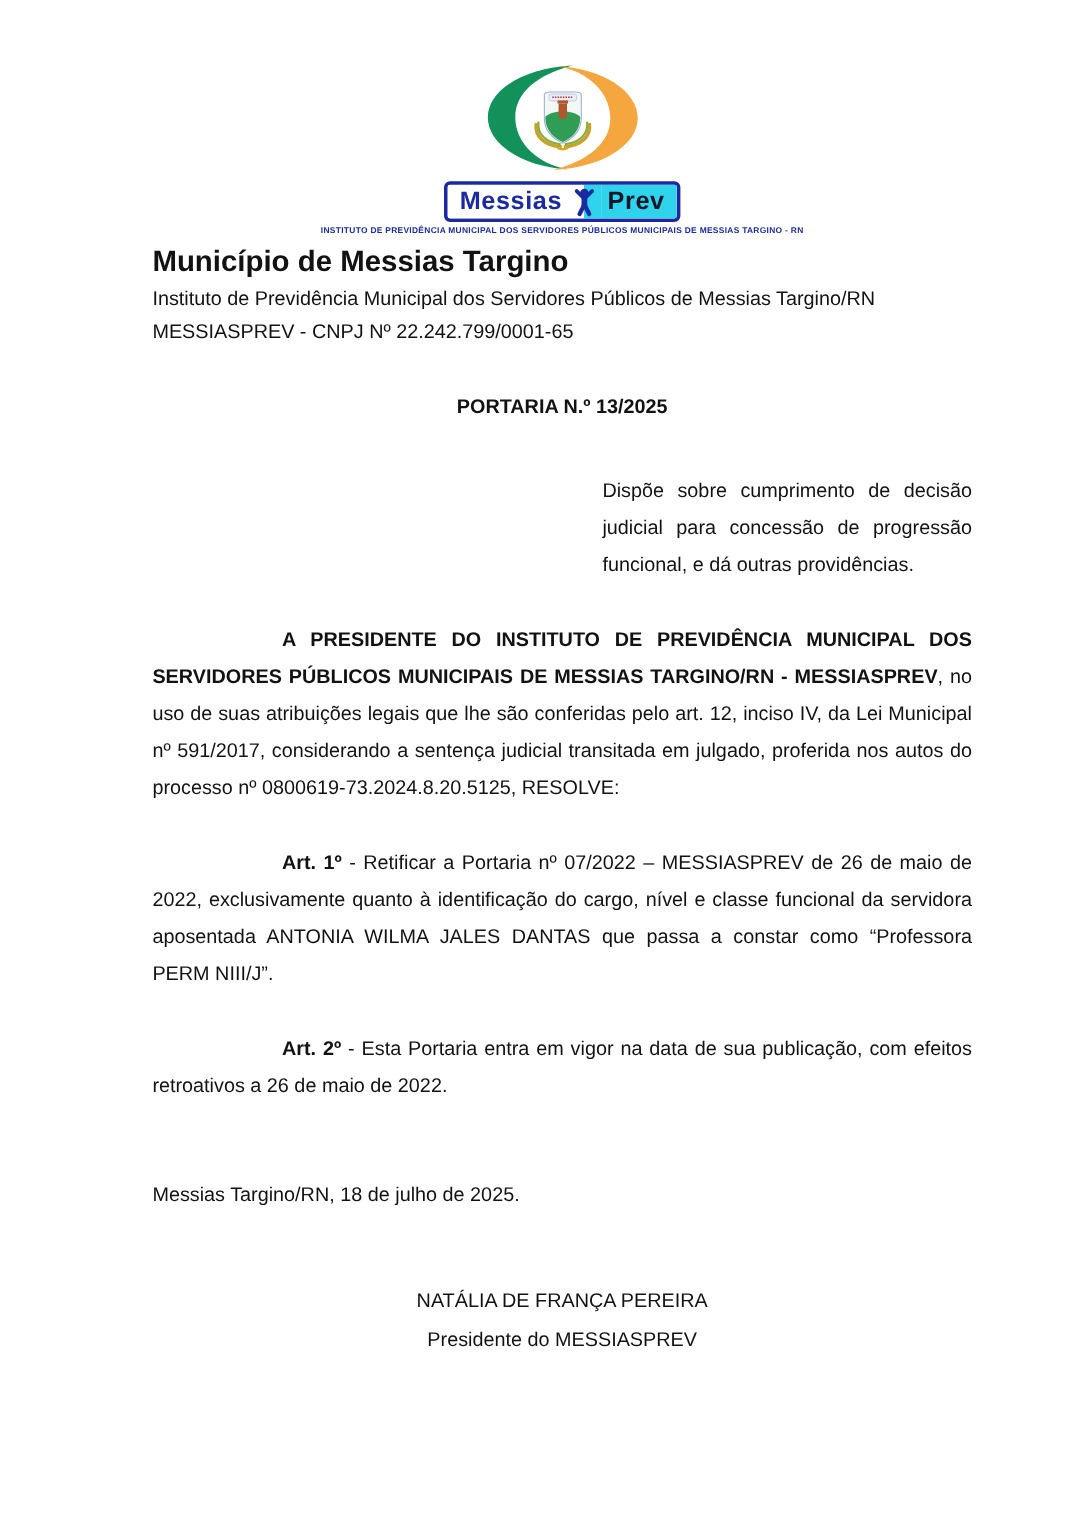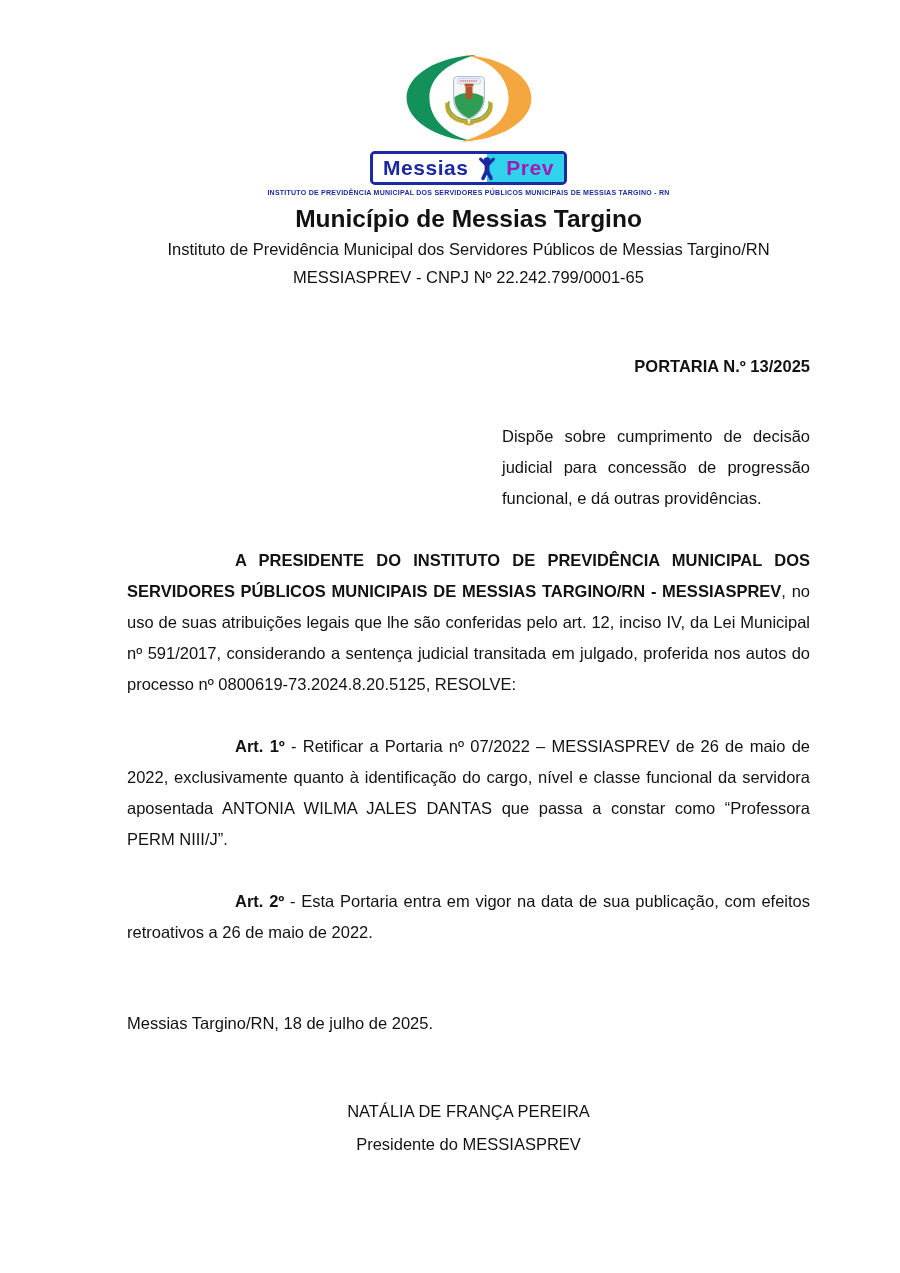--- a/index.html
+++ b/index.html
@@ -12,21 +12,21 @@
     width: 900px;
     height: 1273px;
     box-sizing: border-box;
     padding: 52px 90px 0 127px;
     background: #ffffff;
     font-family: "Liberation Sans", sans-serif;
     color: #121212;
     overflow: hidden;
   }
   
-  .letterhead { text-align: center; }
+  .letterhead { text-align: left; }
   .logo {
     display: flex;
     flex-direction: column;
     align-items: center;
   }
   .emblem-svg { display: block; }
   .banner {
     display: flex;
     align-items: stretch;
     height: 28px;
@@ -47,21 +47,21 @@
   }
   .banner-icon {
     width: 28px;
     display: flex; align-items: center; justify-content: center;
     background: linear-gradient(90deg, #ffffff 0 50%, #2FD4EC 50% 100%);
   }
   .banner-right {
     display: flex; align-items: center;
     padding: 0 10px 0 5px;
     background: #2FD4EC;
-    color: #a21caf;
+    color: #0f172a;
     font-weight: bold;
     font-size: 21px;
     letter-spacing: 0.5px;
   }
   .logo-tagline {
     margin-top: 4px;
     color: #1B2AA0;
     font-weight: bold;
     font-size: 7px;
     letter-spacing: 0.25px;
@@ -74,22 +74,22 @@
     line-height: 28px;
   }
   .muni-sub {
     margin-top: 5px;
     font-size: 16.5px;
     font-weight: normal;
     line-height: 23px;
   }
   
   .doc-title {
-    margin-top: 68px;
-    text-align: right;
+    margin-top: 41px;
+    text-align: center;
     font-weight: bold;
     font-size: 16.5px;
   }
   .epigraph {
     width: 308px;
     margin: 45px 0 0 auto;
     font-size: 16.5px;
     line-height: 31px;
     text-align: justify;
   }

